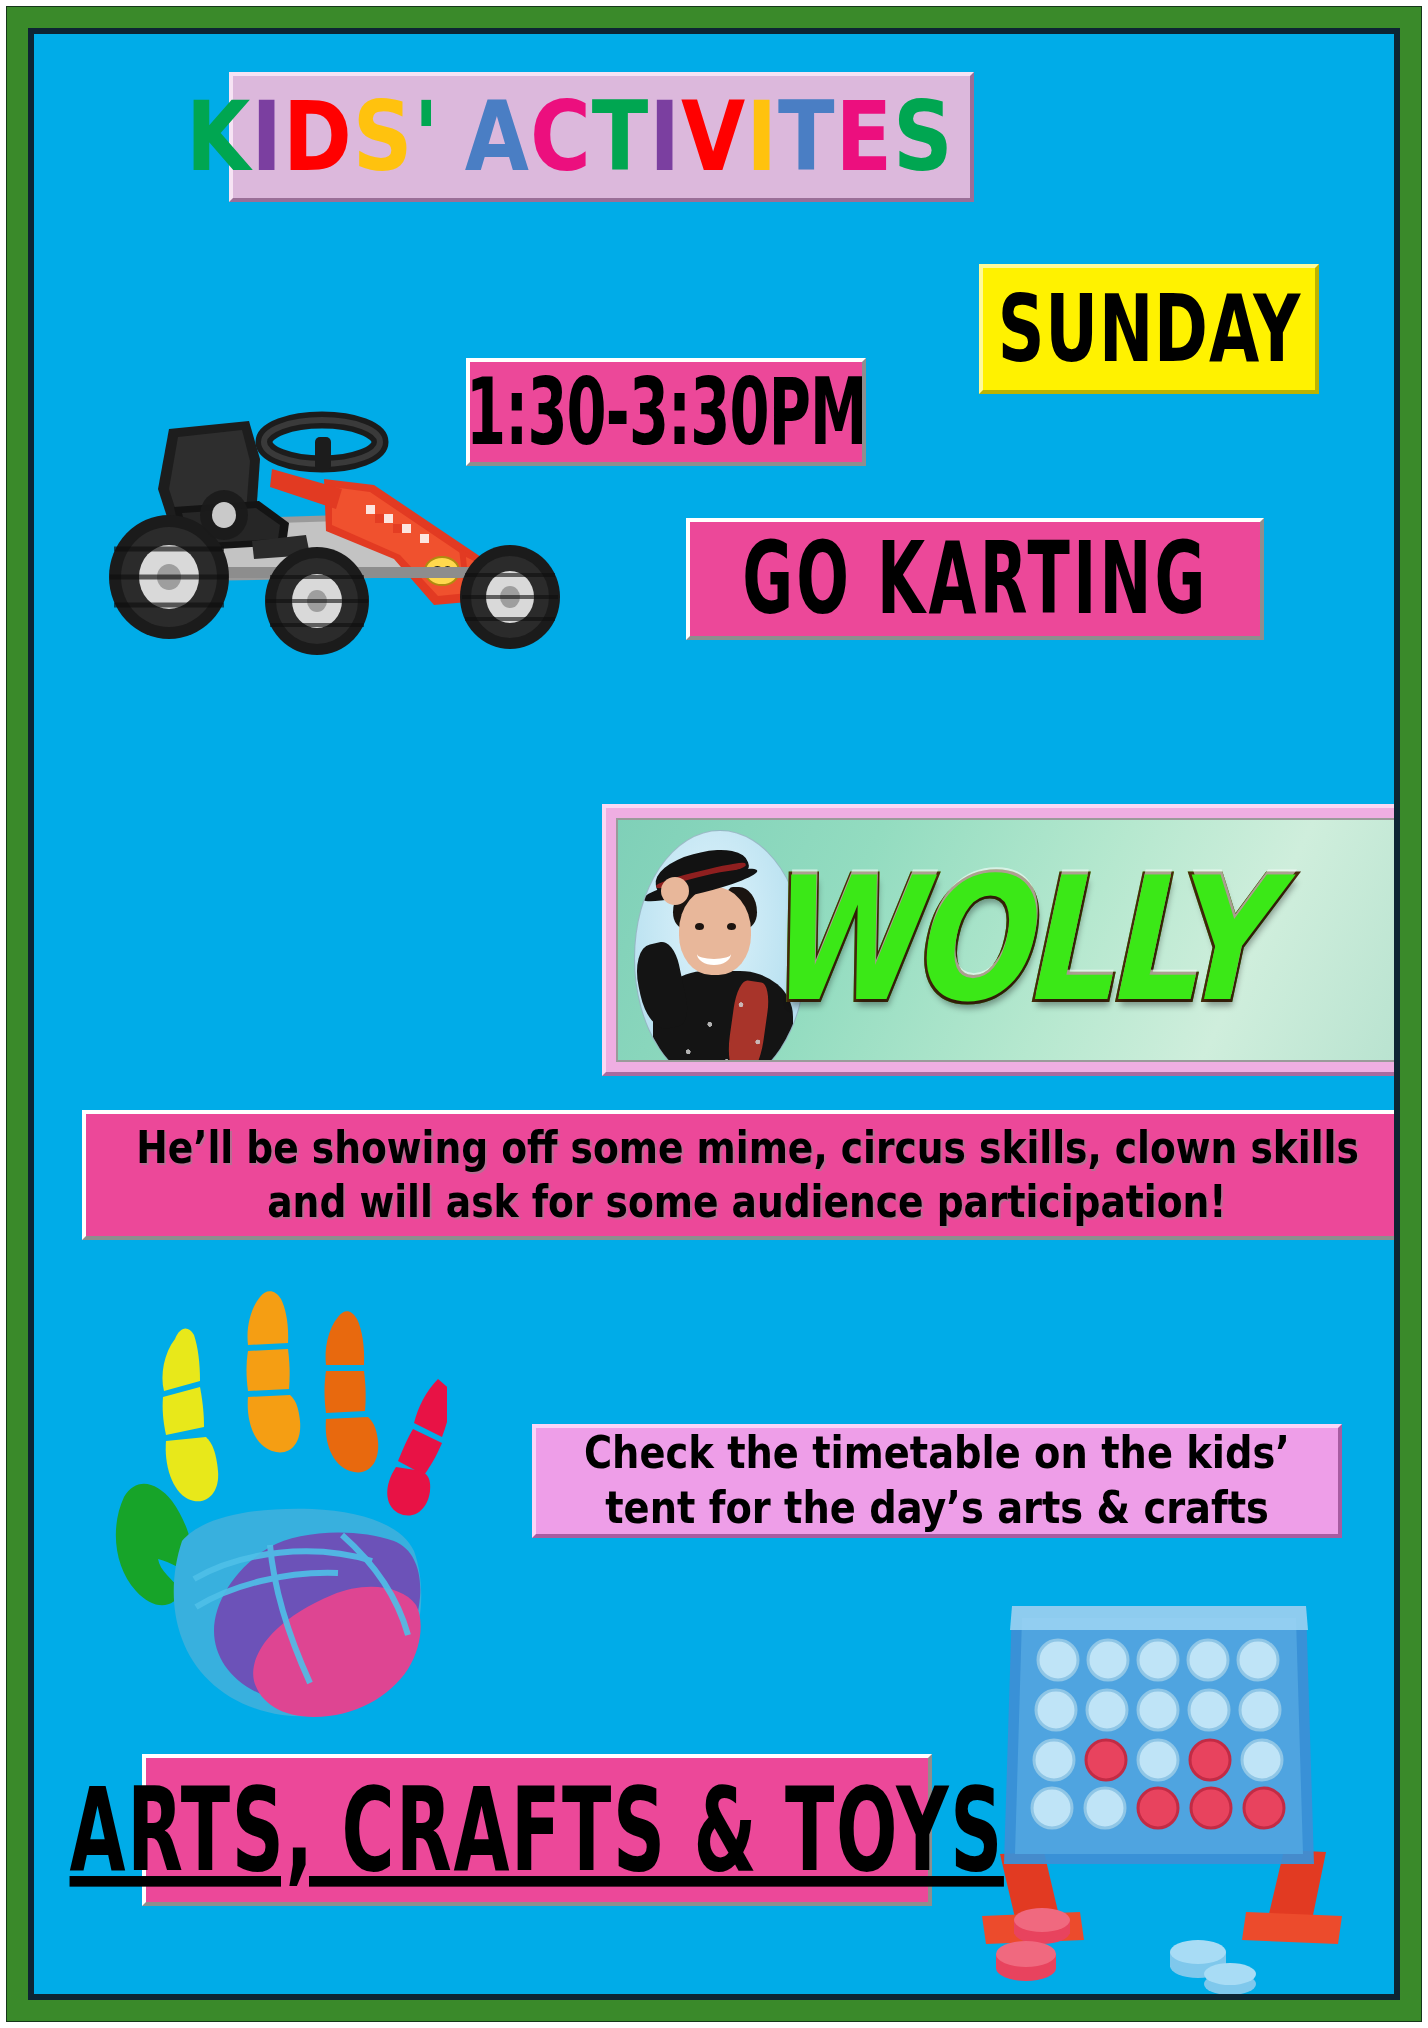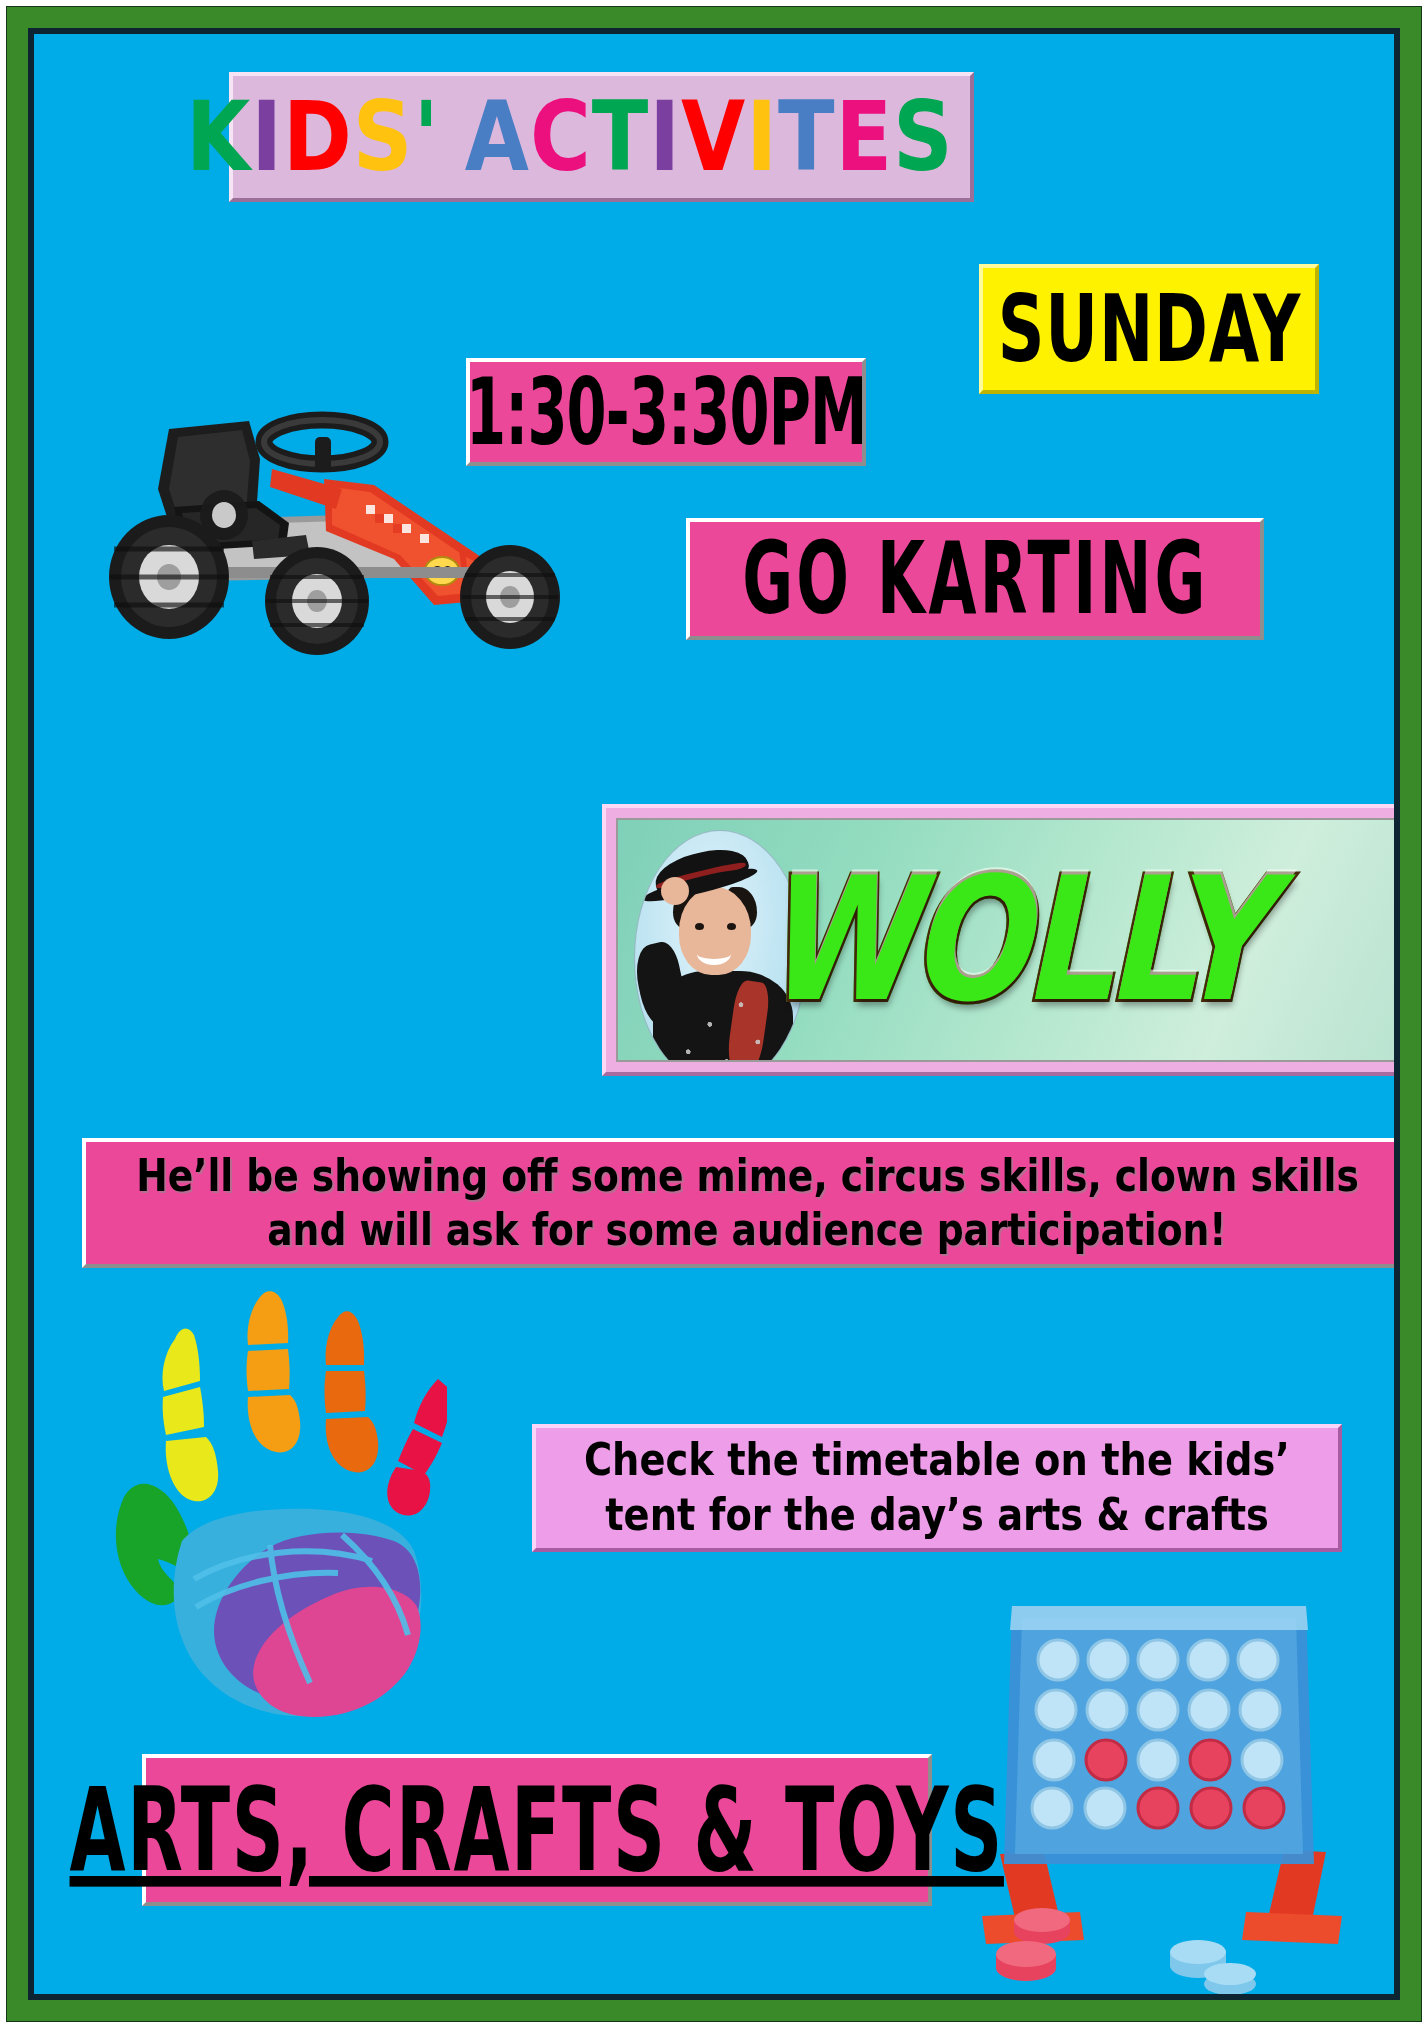--- a/index.html
+++ b/index.html
@@ -133,21 +133,21 @@
   #time1-text { font-size: 78px; letter-spacing: -1px; }
 
   #gokart-box { left: 652px; top: 484px; width: 578px; height: 122px; }
   #gokart-text { font-size: 84px; letter-spacing: 4px; }
 
   #time2-box { left: 112px; top: 864px; width: 398px; height: 110px; }
   #time2-text { font-size: 76px; letter-spacing: -1px; }
 
   #desc-box {
     left: 48px;
-    top: 1104px;
+    top: 1076px;
     width: 1330px;
     height: 130px;
     flex-direction: column;
     padding: 6px 10px;
   }
   .desc-line {
     font-family: "Liberation Sans Narrow", "DejaVu Sans Condensed", "Liberation Sans", sans-serif;
     font-weight: bold;
     font-size: 44px;
     line-height: 1.22;
@@ -158,21 +158,21 @@
   }
 
   #arts-box { left: 108px; top: 1720px; width: 790px; height: 152px; text-decoration: underline; }
   #arts-text { font-size: 98px; letter-spacing: 2px; }
 
   
   #timetable-box {
     left: 498px;
     top: 1390px;
     width: 810px;
-    height: 128px;
+    height: 114px;
     background: #EE9EE8;
     flex-direction: column;
     border-top-color: #fbd5f7;
     border-left-color: #fbd5f7;
     border-right-color: #a75ca2;
     border-bottom-color: #a75ca2;
   }
   .tt-line {
     font-family: "Liberation Sans Narrow", "DejaVu Sans Condensed", "Liberation Sans", sans-serif;
     font-weight: bold;

